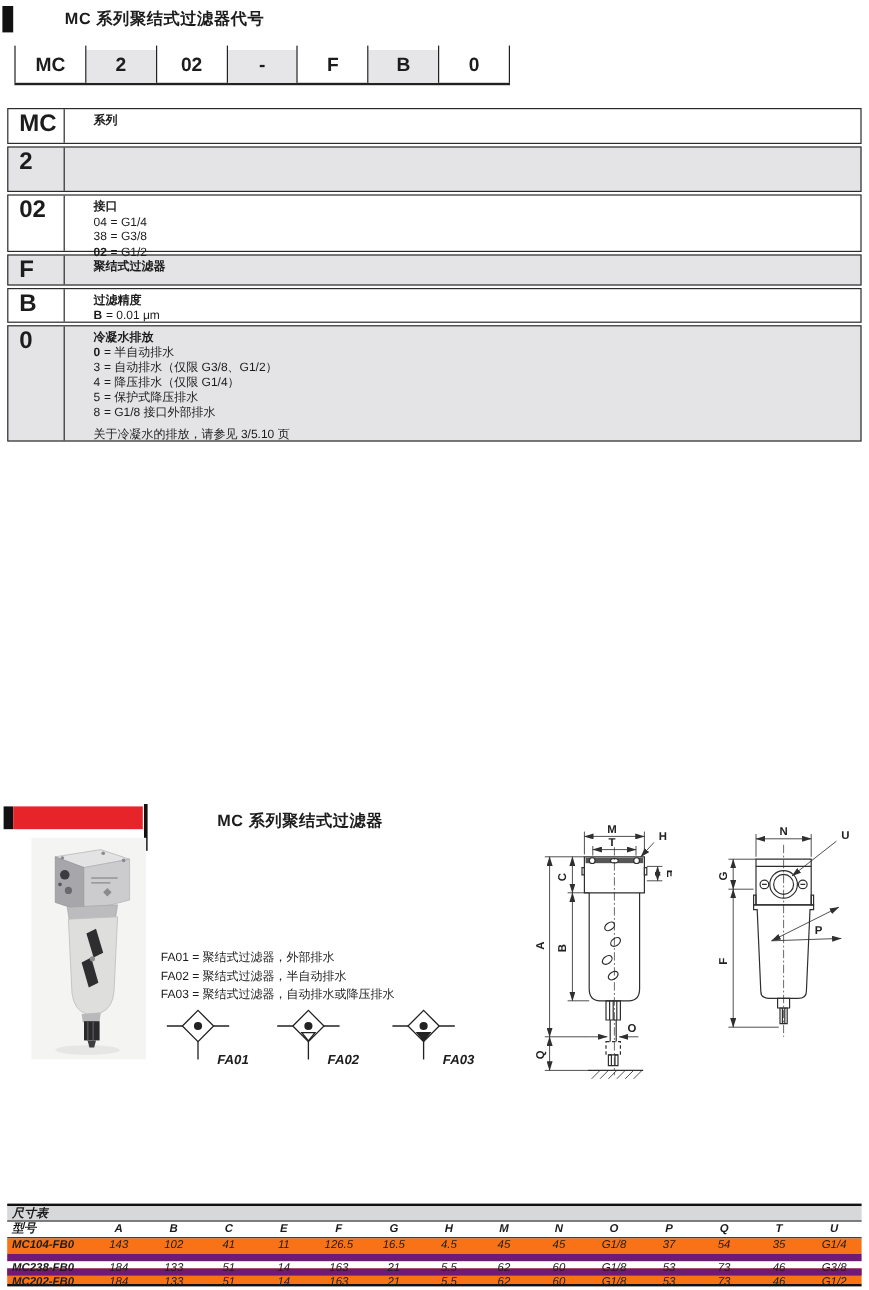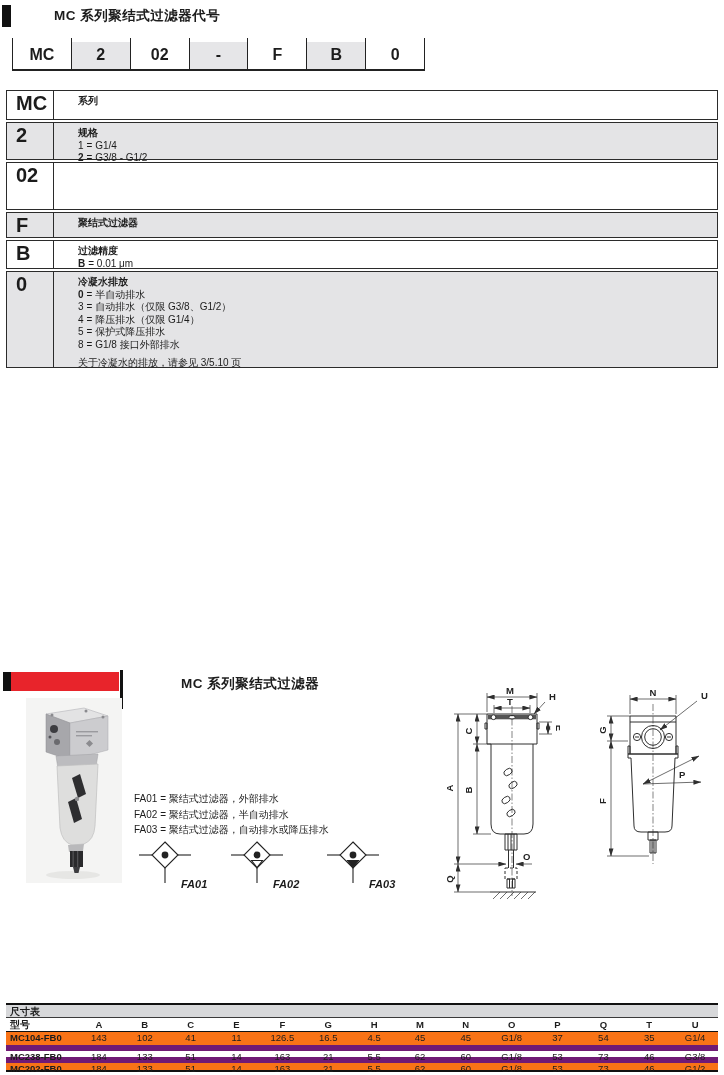--- a/index.html
+++ b/index.html
@@ -49,21 +49,21 @@
                font-style:italic;margin-top:39px; }
 
   
   svg text { font-family:"Liberation Sans","DejaVu Sans",sans-serif; }
   .dimtxt { font-size:9.5px; font-weight:bold; fill:#222; }
   .draw line, .draw path, .draw rect, .draw circle, .draw ellipse, .draw polygon
        { vector-effect:non-scaling-stroke; }
 
   
   #dim-table { left:6px; top:1003px; width:712px; border-top:2px solid #111;
-               border-bottom:2px solid #111; font-size:10px; }
+               border-bottom:2px solid #111; font-size:10px;font-style:italic; }
   #dt-caption { height:13px; line-height:13px; background:#d7d8da; font-weight:bold;
                 padding-left:4px; border-bottom:1px solid #3a3a3a; }
   #dt-head { display:flex; height:14px; line-height:14px; font-weight:bold;
              border-bottom:1.3px solid #111;align-items:center; }
   .dt-row { display:flex; height:12.5px; line-height:12.5px; border-top:6px solid #701a75; }
   .dt-row:first-child { border-top:none; }
   .dt-row.shaded { background:#f97316; }
   .dt-model { width:70px; padding-left:4px; font-weight:bold; font-size:9.5px; }
   .dt-cell { flex:1; text-align:center; font-size:9.5px; }
   #dt-head .dt-model { font-size:10px; }
@@ -88,28 +88,29 @@
 
   <div class="abs" id="code-table">
       <div class="ct-row">
         <div class="ct-code">MC</div>
         <div class="ct-desc">
           <div class="ct-title">系列</div>
         </div>
       </div>
       <div class="ct-row shaded">
         <div class="ct-code">2</div>
-        <div class="ct-desc">
-          <div class="ct-title">规格</div>
-          <div class="ct-line"><span class="ct-key">1</span><span class="ct-rest">= G1/4</span></div>
-          <div class="ct-line"><span class="ct-key sel">2</span><span class="ct-rest">= G3/8 - G1/2</span></div>
-        </div>
       </div>
       <div class="ct-row">
         <div class="ct-code">02</div>
+        <div class="ct-desc">
+          <div class="ct-title">接口</div>
+          <div class="ct-line"><span class="ct-key">04</span><span class="ct-rest">= G1/4</span></div>
+          <div class="ct-line"><span class="ct-key">38</span><span class="ct-rest">= G3/8</span></div>
+          <div class="ct-line"><span class="ct-key sel">02</span><span class="ct-rest">= G1/2</span></div>
+        </div>
       </div>
       <div class="ct-row shaded">
         <div class="ct-code">F</div>
         <div class="ct-desc">
           <div class="ct-title">聚结式过滤器</div>
         </div>
       </div>
       <div class="ct-row">
         <div class="ct-code">B</div>
         <div class="ct-desc">

